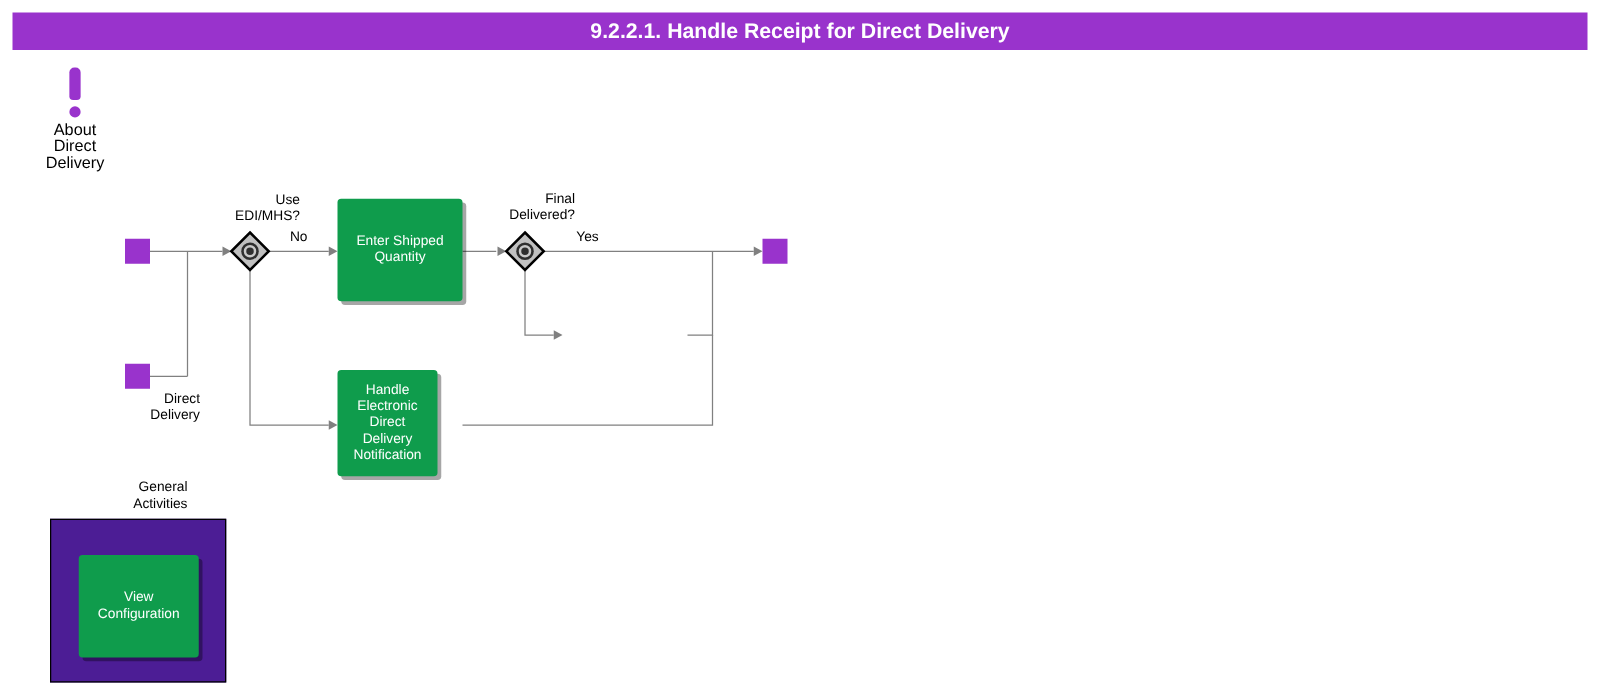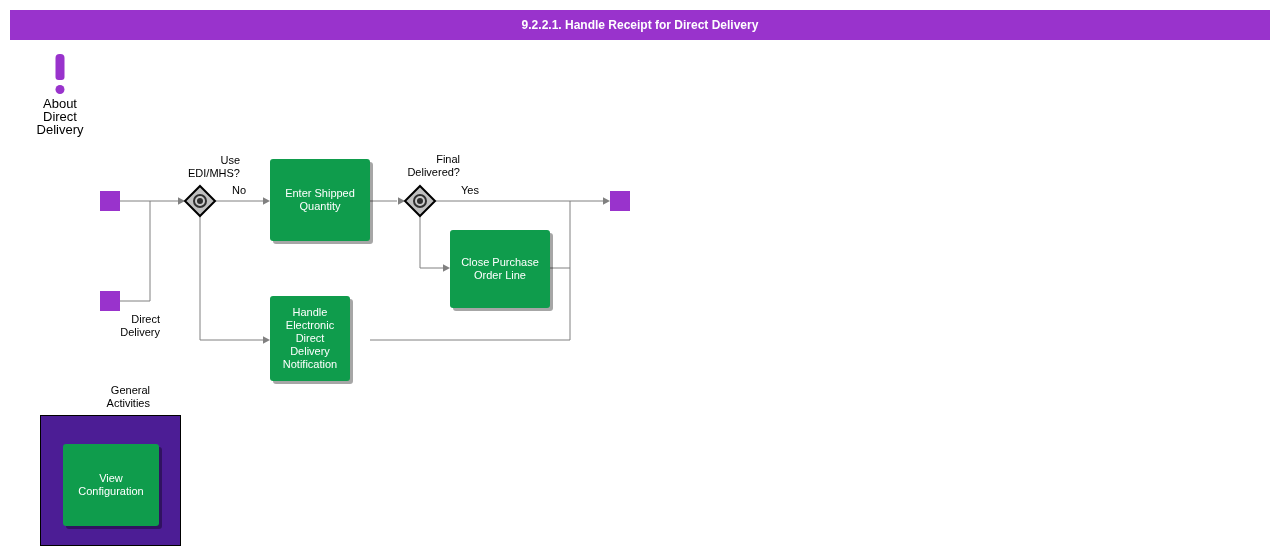--- a/index.html
+++ b/index.html
@@ -2,21 +2,21 @@
 <html style="--purple: #9933CC; --green: #0F9C4C; --line: #808080; --diamond_fill: #C0C0C0;"><head>
 <meta charset="utf-8">
 <style>
   html,body{margin:0;padding:0;background:#fff;}
   .canvas{
     position:relative;width:1280px;height:555px;background:#fff;
     font-family:"Liberation Sans",sans-serif;color:#000;overflow:hidden;
   }
   .header-bar{
     position:absolute;left:10px;top:10px;width:1260px;height:30px;
-    background:var(--purple,#9933CC);color:#fff;font-weight:bold;font-size:12px;
+    background:var(--purple,#9933CC);color:#fff;font-weight:bold;font-size:17px;
     display:flex;align-items:center;justify-content:center;
   }
   svg.flow{position:absolute;left:0;top:0;pointer-events:none;}
   svg.flow g.decision{pointer-events:auto;cursor:pointer;}
   .lines path{stroke:var(--line,#808080);stroke-width:1;fill:none;}
   .lines polygon{fill:var(--line,#808080);stroke:none;}
   .diamond{fill:var(--diamond_fill,#C0C0C0);stroke:#000;stroke-width:2;}
   .dcirc{fill:#2E2E2E;stroke:none;}
   .dring{fill:none;stroke:#C8C8C8;stroke-width:2;}
   .node-label{
@@ -105,22 +105,20 @@
 EDI/MHS?</div>
   <div class="node-label" style="left:214px;top:184px;width:32px">No</div>
 
   <div class="task" style="left:270px;top:159px;width:100px;height:82px">Enter Shipped
 Quantity</div>
 
   <div class="node-label" style="left:380px;top:153px;width:80px">Final
 Delivered?</div>
   <div class="node-label" style="left:447px;top:184px;width:32px">Yes</div>
 
-  <div class="task" style="left:450px;top:230px;width:100px;height:78px">Close Purchase
-Order Line</div>
 
   <div class="task" style="left:270px;top:296px;width:80px;height:85px">Handle
 Electronic Direct
 Delivery
 Notification</div>
 
   <div class="event" style="left:610px;top:191px"></div>
 
   <div class="node-label" style="left:70px;top:384px;width:80px">General
 Activities</div>

